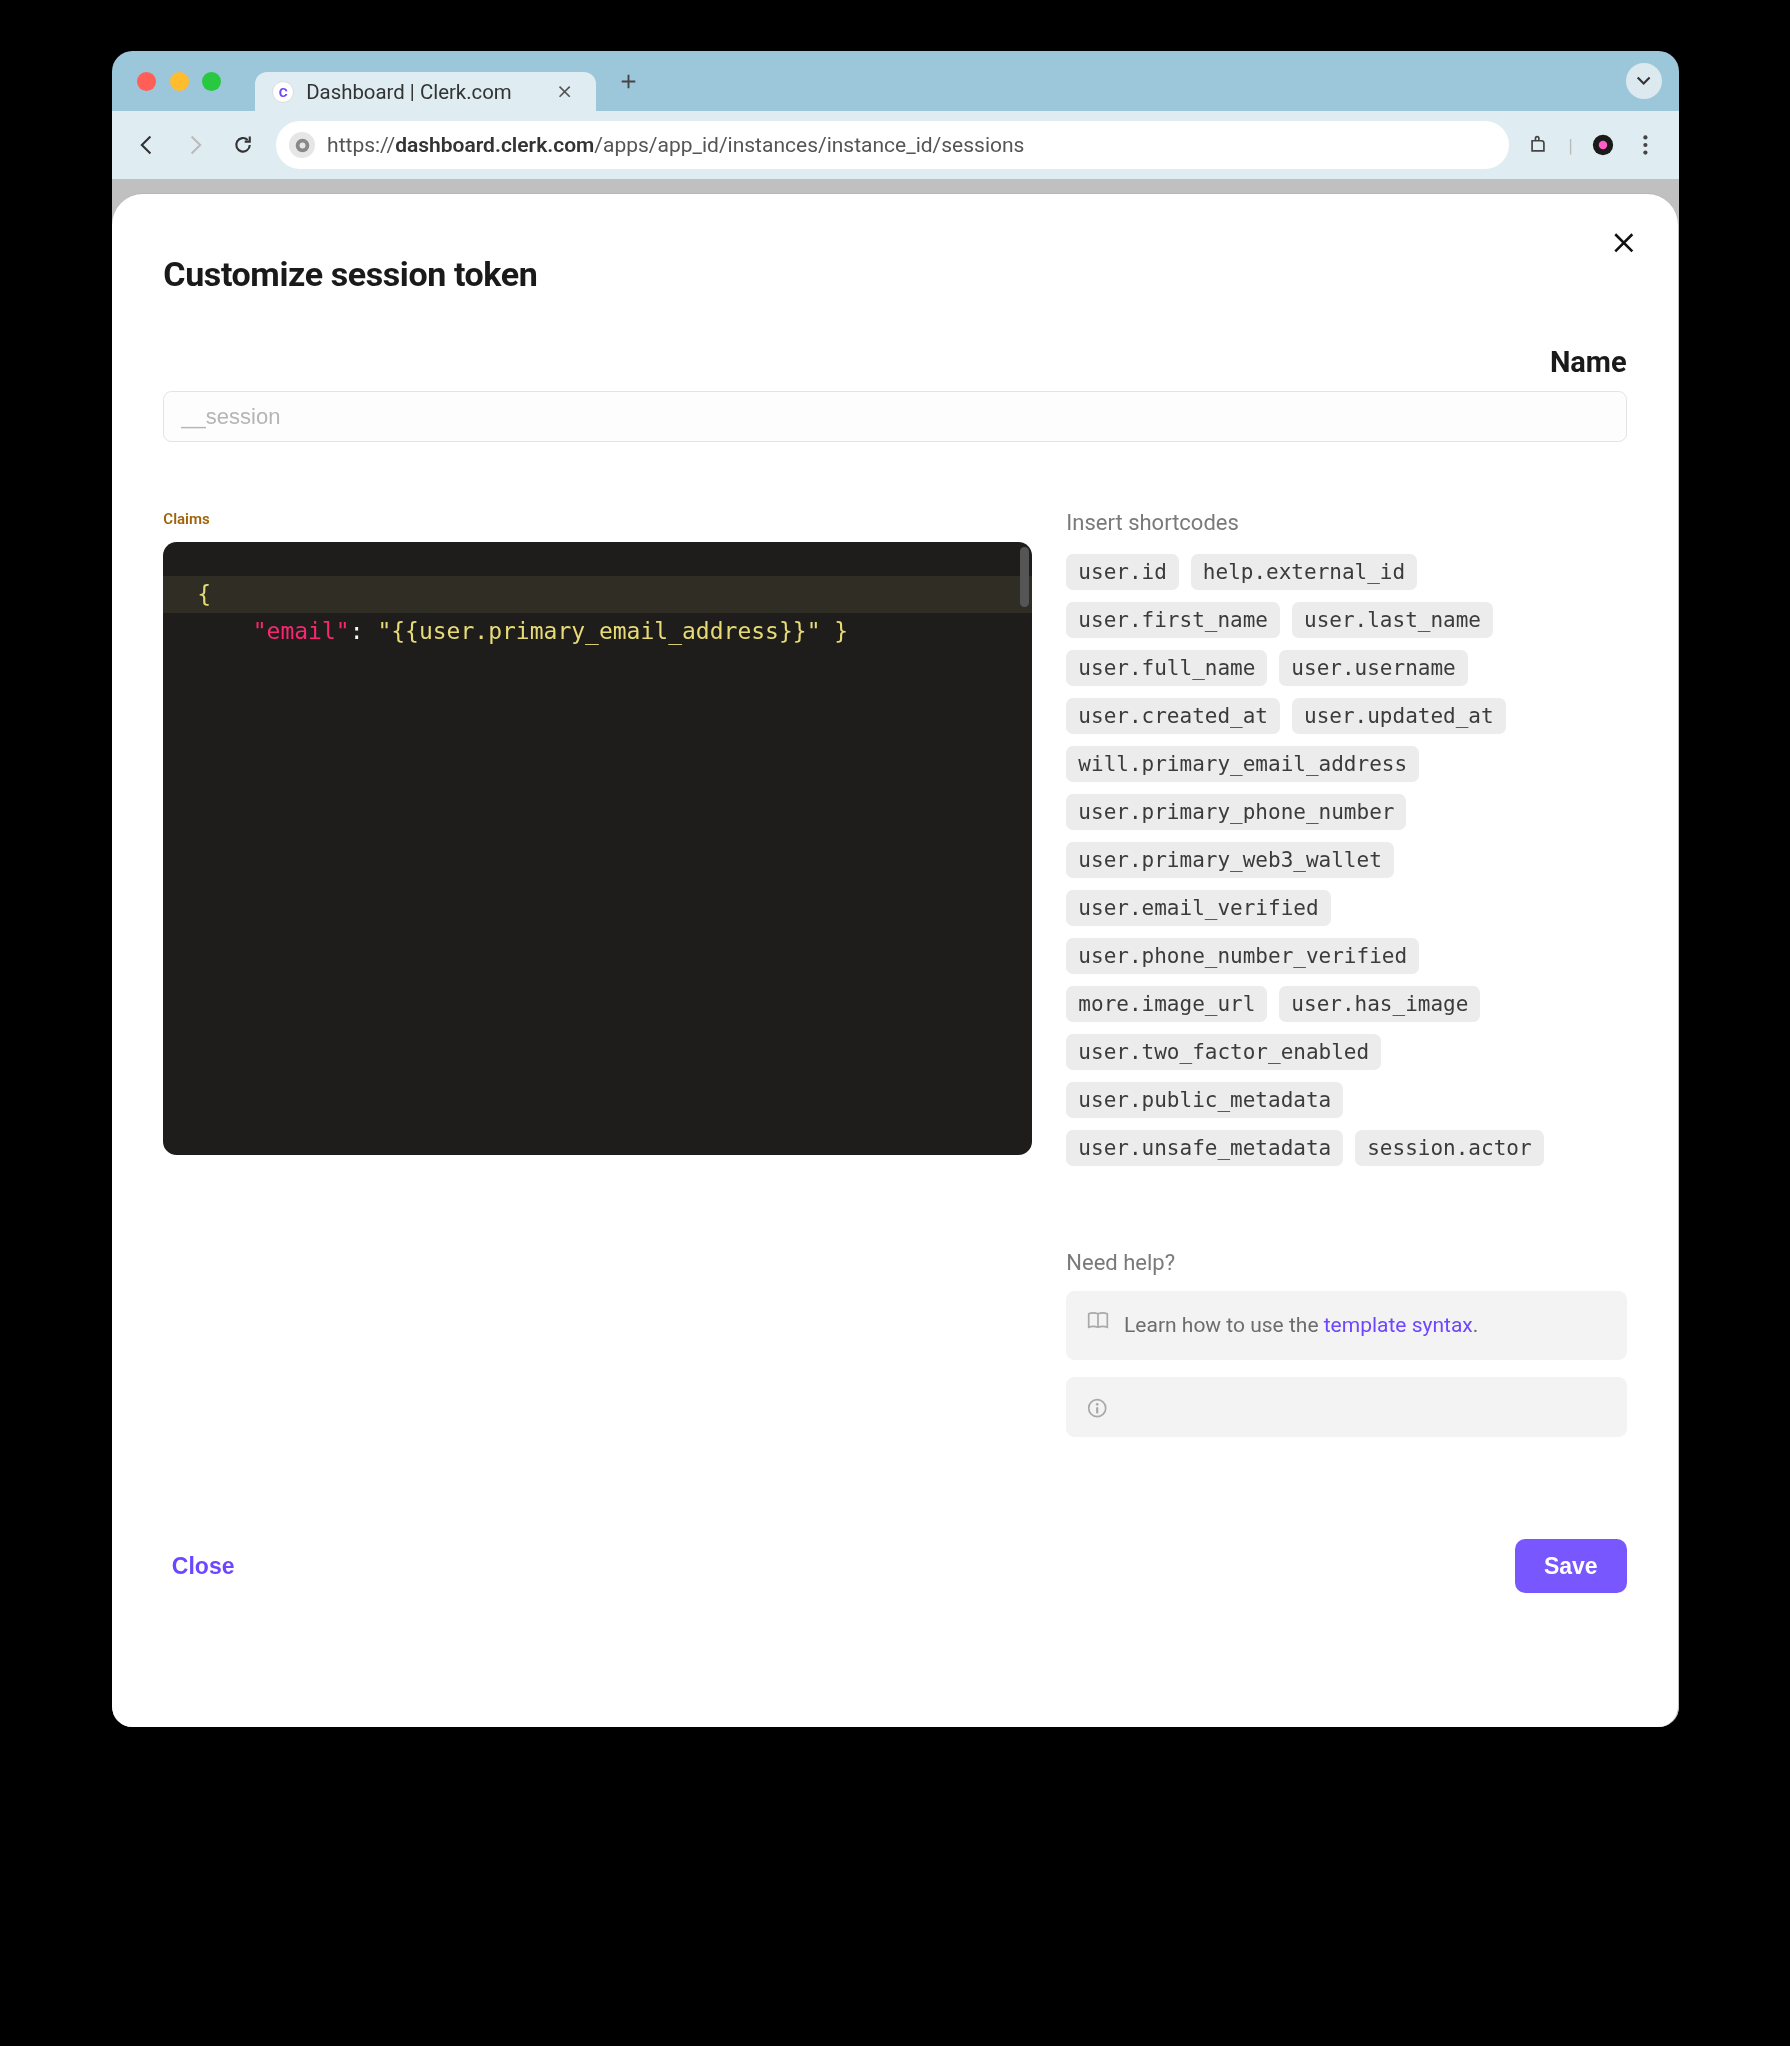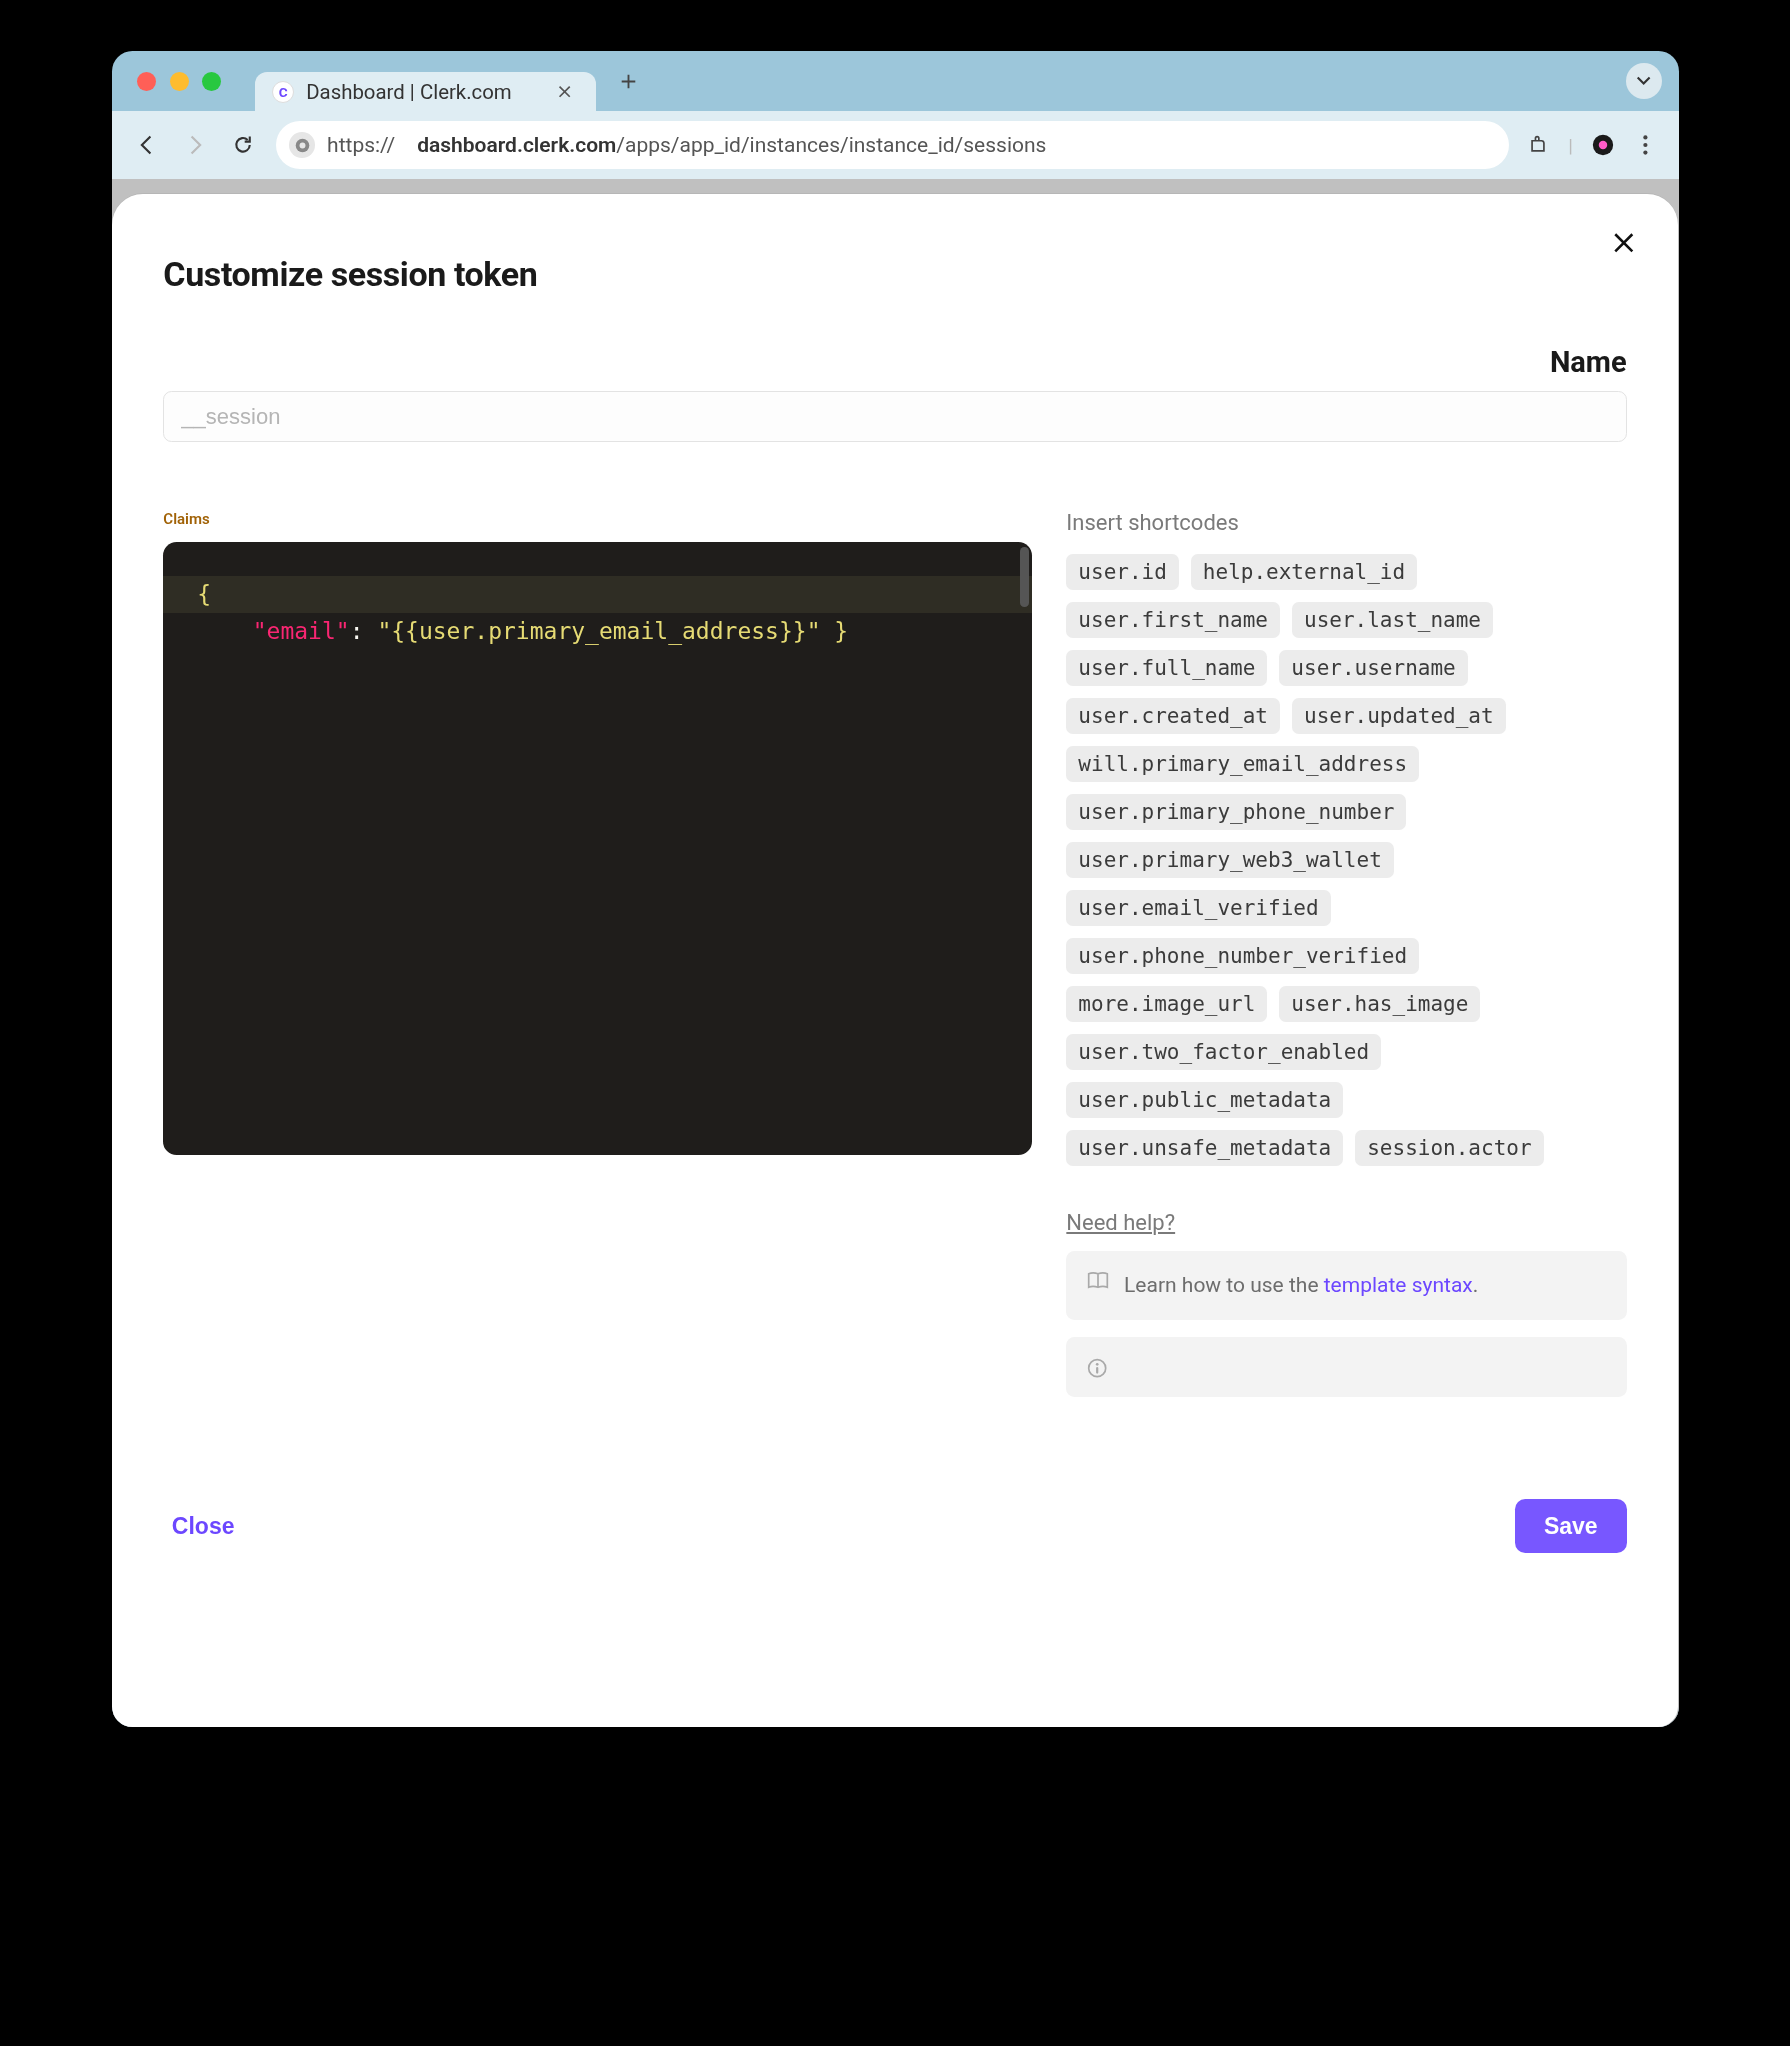--- a/index.html
+++ b/index.html
@@ -65,21 +65,21 @@
   }
   .navbtn { width:31px;height:31px;display:flex;align-items:center;justify-content:center;color:#444;cursor:pointer;}
   .navbtn.disabled { color:#aaa; cursor:default;}
   .urlbox {
     flex:1; height: 48px; background:#fff; border-radius: 24px;
     display:flex;align-items:center;padding:0 13.6px;gap:12px;
     font-size: 22px; color:#555;
   }
   .urlbox .siteicon { width:25.6px;height:25.6px;border-radius:50%;background:#e6e6e6;display:flex;align-items:center;justify-content:center;}
   .url-text { font-size:21px; }
-  .url-text .bold { font-weight:600; color:#333;margin-left:22px; }
+  .url-text .bold { font-weight:600; color:#333; }
   .ext-icon, .avatar-icon, .more-icon { width:25.6px;height:25.6px;display:flex;align-items:center;justify-content:center;cursor:pointer;}
   .sep { color:#bbb; font-size:19px; }
 
   .viewport {
     background:#c0c0c0;
     padding: 15.3px 0 0 0;
   }
   .modal {
     background:#fff;
     margin: 0 auto;
@@ -120,21 +120,21 @@
   .tok-str { color:#e6db74; }
 
   .right-col { flex:1; }
   .sc-title { font-size:22px; color:#7a7a7a; margin-bottom:19px; margin-top: 0px;}
   .chips { display:flex; flex-wrap:wrap; gap:12px; }
   .chip {
     background:#ececec; color:#3b3b3b; border-radius:6.8px;
     padding: 6px 12px; font-family: ui-monospace, Menlo, Consolas, monospace;
     font-size: 21px; cursor:pointer;
   }
-  .help-title { font-size:22px; color:#7a7a7a; margin-top:44px; margin-bottom:15.3px;text-decoration:underline;}
+  .help-title { font-size:22px; color:#7a7a7a; margin-top:84px; margin-bottom:15.3px;}
   .help-box {
     background:#f3f3f3; border-radius:8.5px; padding:19px 20.4px;
     display:flex; gap:15.3px; font-size:21px; color:#6d6d6d; line-height:1.5;
     margin-bottom:17px;
   }
   .help-box .icon { color:#a9a9a9; flex-shrink:0; margin-top:1.7px;}
   .help-box a { color:#6c47ff; text-decoration:none; }
 
   .footer {
     display:flex; justify-content:space-between; align-items:center;

